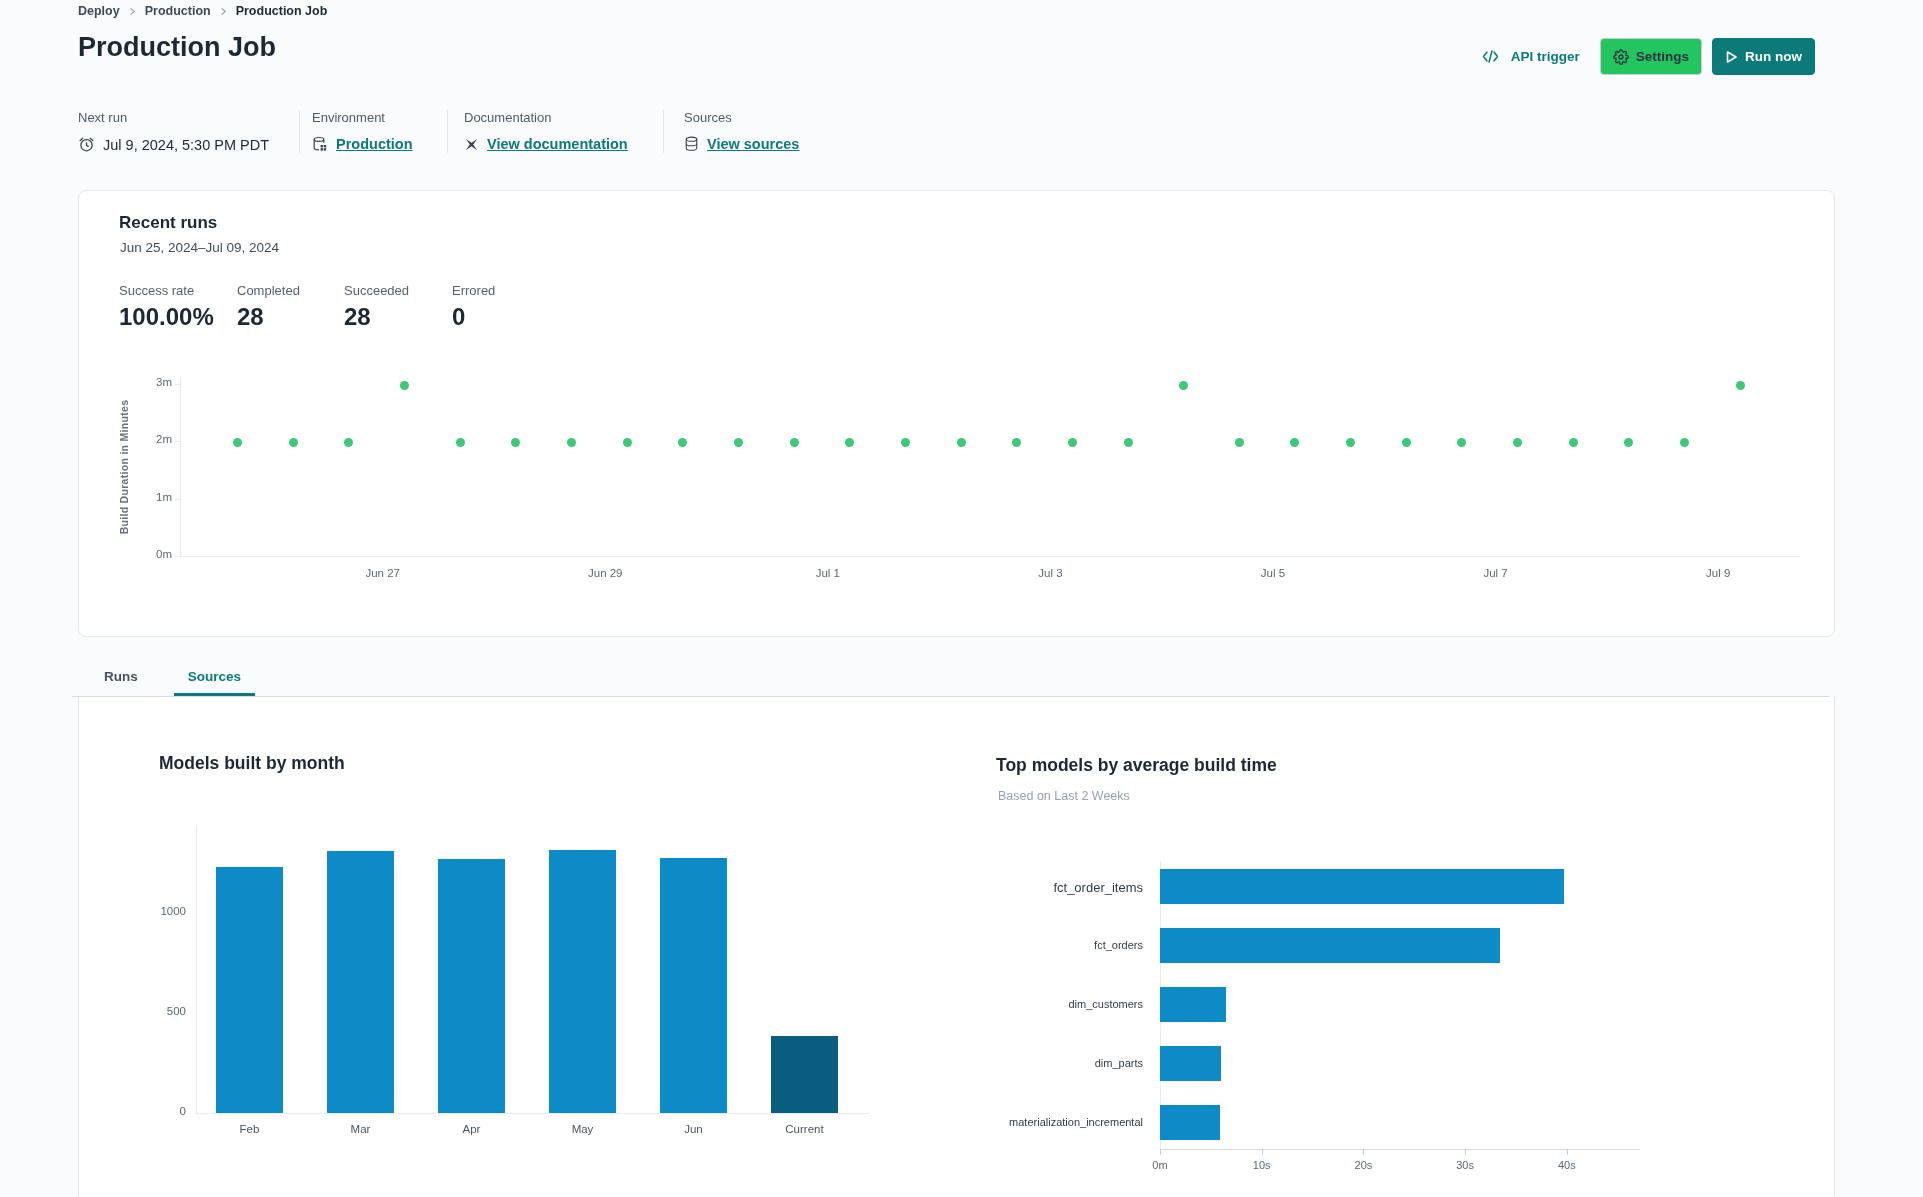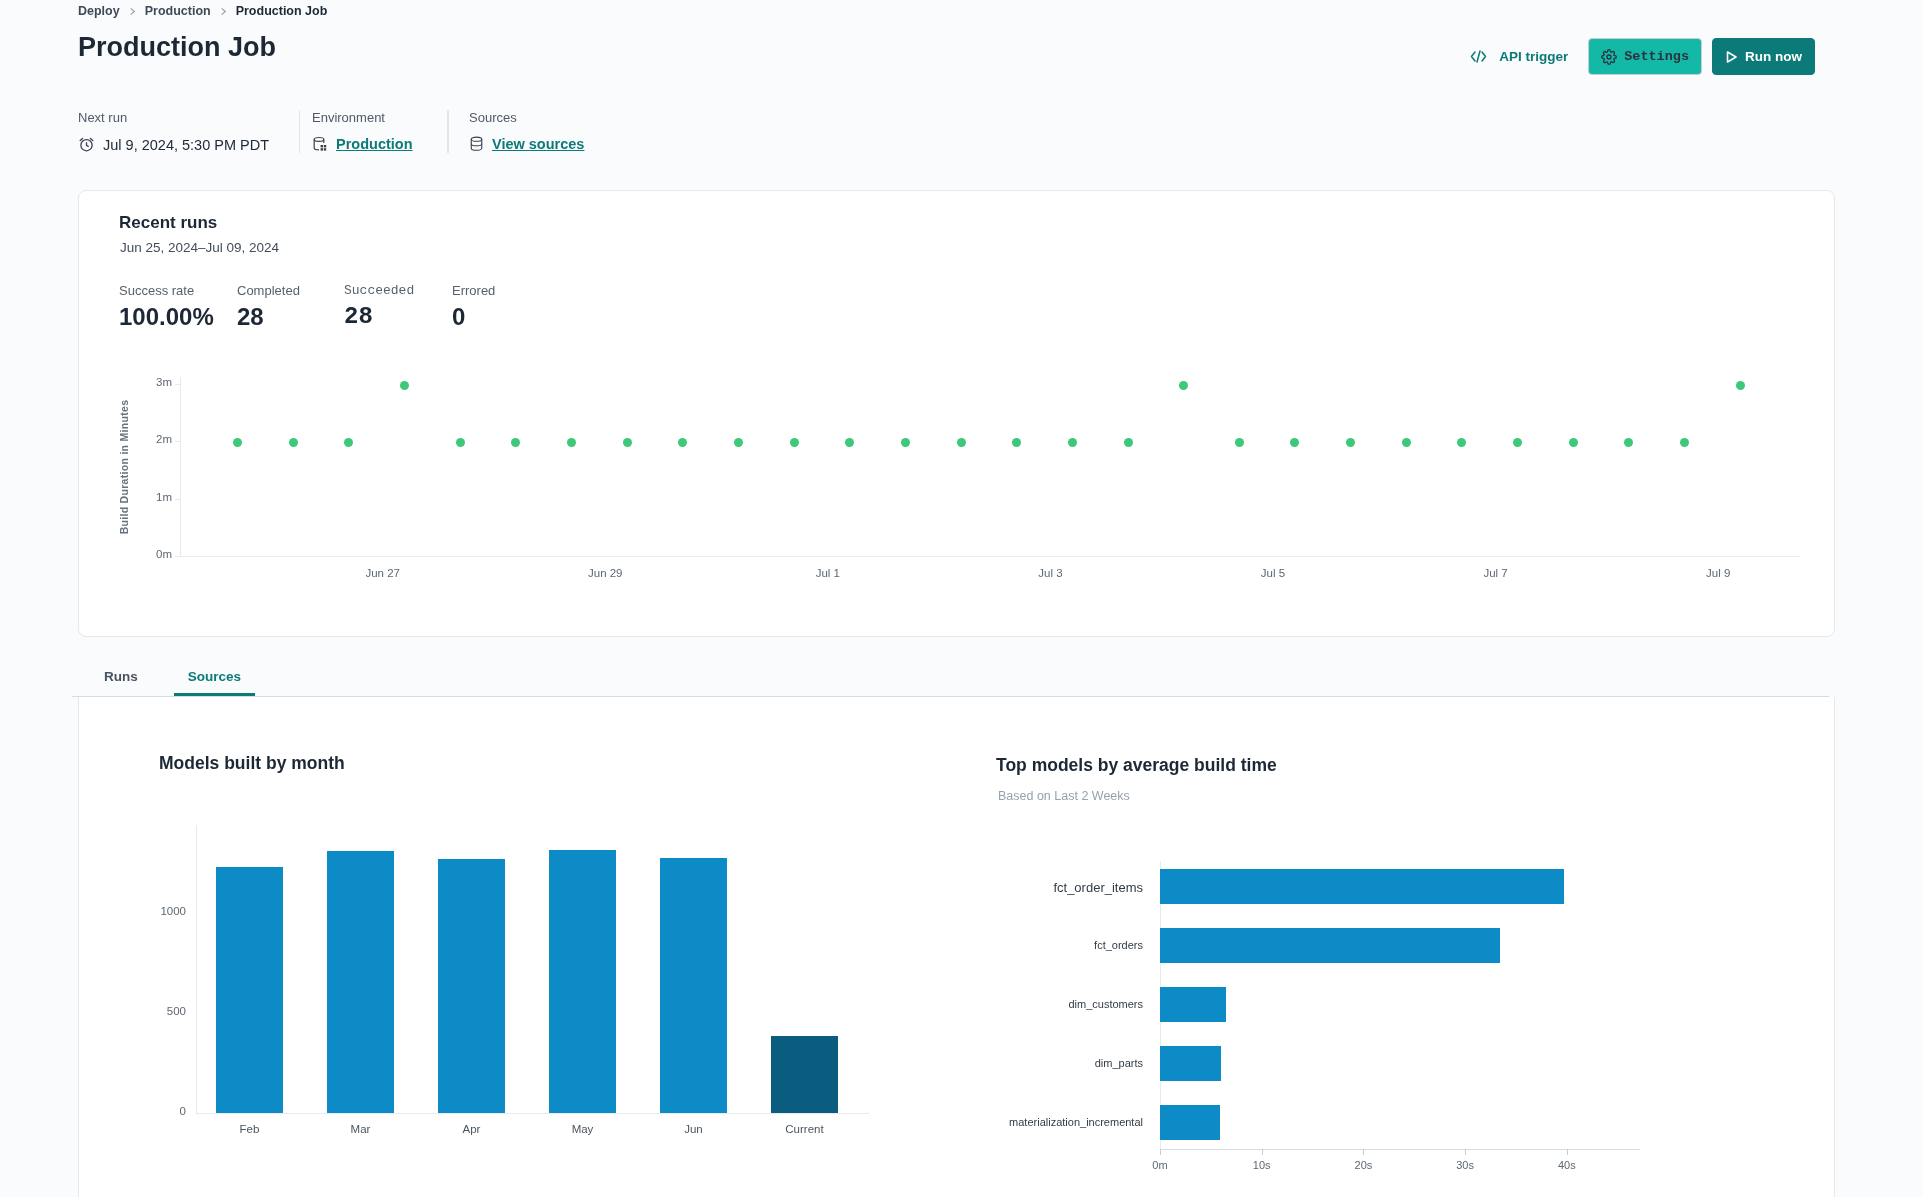--- a/index.html
+++ b/index.html
@@ -16,21 +16,21 @@
   .breadcrumb { position:absolute; left:78px; top:4px; display:flex; align-items:center; gap:8px; font-size:12.5px; }
   .crumb { font-weight:600; color:#3f4a58; cursor:pointer; }
   .crumb.current { font-weight:700; color:#1d2836; cursor:default; }
   .crumb-sep { color:#9aa3ae; display:flex; align-items:center; }
 
   
   .page-title { position:absolute; left:78px; top:32px; font-size:27px; font-weight:700; color:#1d2836; }
   .actions { position:absolute; top:38px; right:108px; display:flex; gap:10px; align-items:center; height:37px; }
   .api-trigger { display:flex; align-items:center; gap:12px; color:#0b7a78; font-size:13.5px; font-weight:600; margin-right:10px; cursor:pointer; }
   .btn { height:37px; display:inline-flex; align-items:center; gap:7px; padding:0 12px; border-radius:4px; font-size:13.5px; font-weight:600; cursor:pointer; }
-  .btn.secondary { background:#14b8a6; border:1px solid #c8ced5; color:#2b3440;font-family:Liberation Mono, monospace; }
+  .btn.secondary { background:#22c55e; border:1px solid #c8ced5; color:#2b3440; }
   .btn.primary  { background:#0b7a78; border:1px solid #0b7a78; color:#ffffff; }
 
   
   .meta { position:absolute; left:78px; top:110px; display:flex; align-items:stretch; }
   .meta-col { display:flex; flex-direction:column; gap:11px; }
   .meta-col.c1 { width:221px; }
   .meta-col.c2 { width:147px; padding-left:12px; }
   .meta-col.c3 { width:215px; padding-left:16px; }
   .meta-col.c4 { padding-left:20px; }
   .meta-divider { width:1px; background:#e3e7ec; }
@@ -40,21 +40,21 @@
 
   
   .card { position:absolute; background:#ffffff; border:1px solid #e4e7ec; }
   .card.recent-runs { left:78px; top:190px; width:1757px; height:447px; border-radius:8px; }
   .card.insights { left:78px; top:697px; width:1757px; height:516px; border-top:none; }
 
   .rr-title { position:absolute; left:40px; top:22px; font-size:17px; font-weight:700; color:#1d2836; }
   .rr-date  { position:absolute; left:41px; top:49px; font-size:13.5px; color:#424d5c; }
   .stats { position:absolute; left:40px; top:92px; display:flex; }
   .stat { display:flex; flex-direction:column; gap:5px; }
-  .stat.s1 { width:118px; } .stat.s2 { width:107px; } .stat.s3 { width:108px;font-family:Liberation Mono, monospace; }
+  .stat.s1 { width:118px; } .stat.s2 { width:107px; } .stat.s3 { width:108px; }
   .stat-label { font-size:13px; color:#57616d; }
   .stat-value { font-size:24px; font-weight:700; color:#1d2836; }
 
   .scatter-ylabel { position:absolute; left:-54px; top:269px; width:200px; height:14px;
     transform:rotate(-90deg); text-align:center; font-size:10.5px; font-weight:700;
     color:#68717d; letter-spacing:0.3px; }
 
   
   .tabbar { position:absolute; left:72px; top:660px; width:1757px; height:37px;
     border-bottom:1px solid #d7dce2; display:flex; padding-left:18px; }
@@ -145,20 +145,31 @@
               <rect x="11.8" y="9" width="2.4" height="2.4"></rect>
               <rect x="8.6" y="12.2" width="2.4" height="2.4"></rect>
               <rect x="11.8" y="12.2" width="2.4" height="2.4"></rect>
             </g>
           </svg>
       </span>
       <span class="link">Production</span>
     </div>
   </div>
   <div class="meta-divider"></div>
+  <div class="meta-col c3">
+    <div class="meta-label">Documentation</div>
+    <div class="meta-value">
+      <span class="icon">
+        <svg width="15" height="15" viewBox="0 0 16 16">
+            <path d="M2 2 L8 6.2 L14 2 L9.8 8 L14 14 L8 9.8 L2 14 L6.2 8 Z" fill="#39434f"></path>
+          </svg>
+      </span>
+      <span class="link">View documentation</span>
+    </div>
+  </div>
   <div class="meta-divider"></div>
   <div class="meta-col c4">
     <div class="meta-label">Sources</div>
     <div class="meta-value">
       <span class="icon">
         <svg width="15" height="16" viewBox="0 0 16 17" fill="none" stroke="#39434f" stroke-width="1.2">
             <ellipse cx="8" cy="3.4" rx="5.6" ry="2.2"></ellipse>
             <path d="M2.4 3.4 V13 a5.6 2.2 0 0 0 11.2 0 V3.4"></path>
             <path d="M2.4 8.2 a5.6 2.2 0 0 0 11.2 0"></path>
           </svg>

